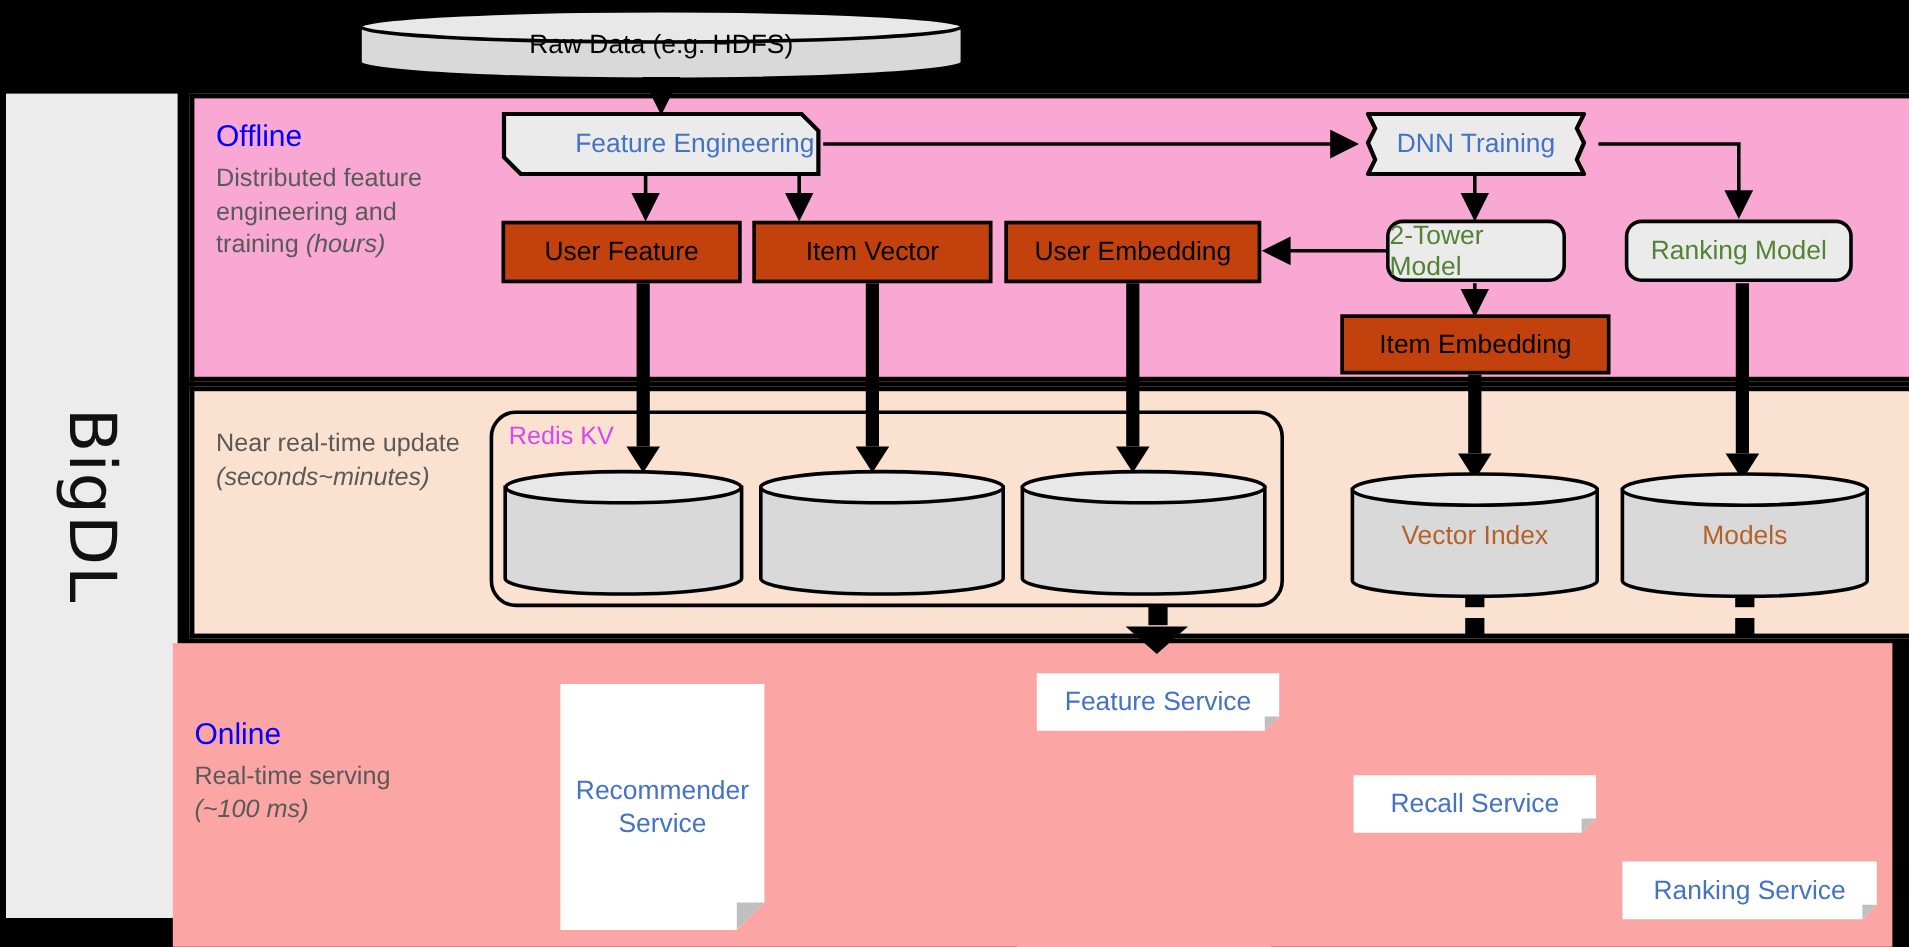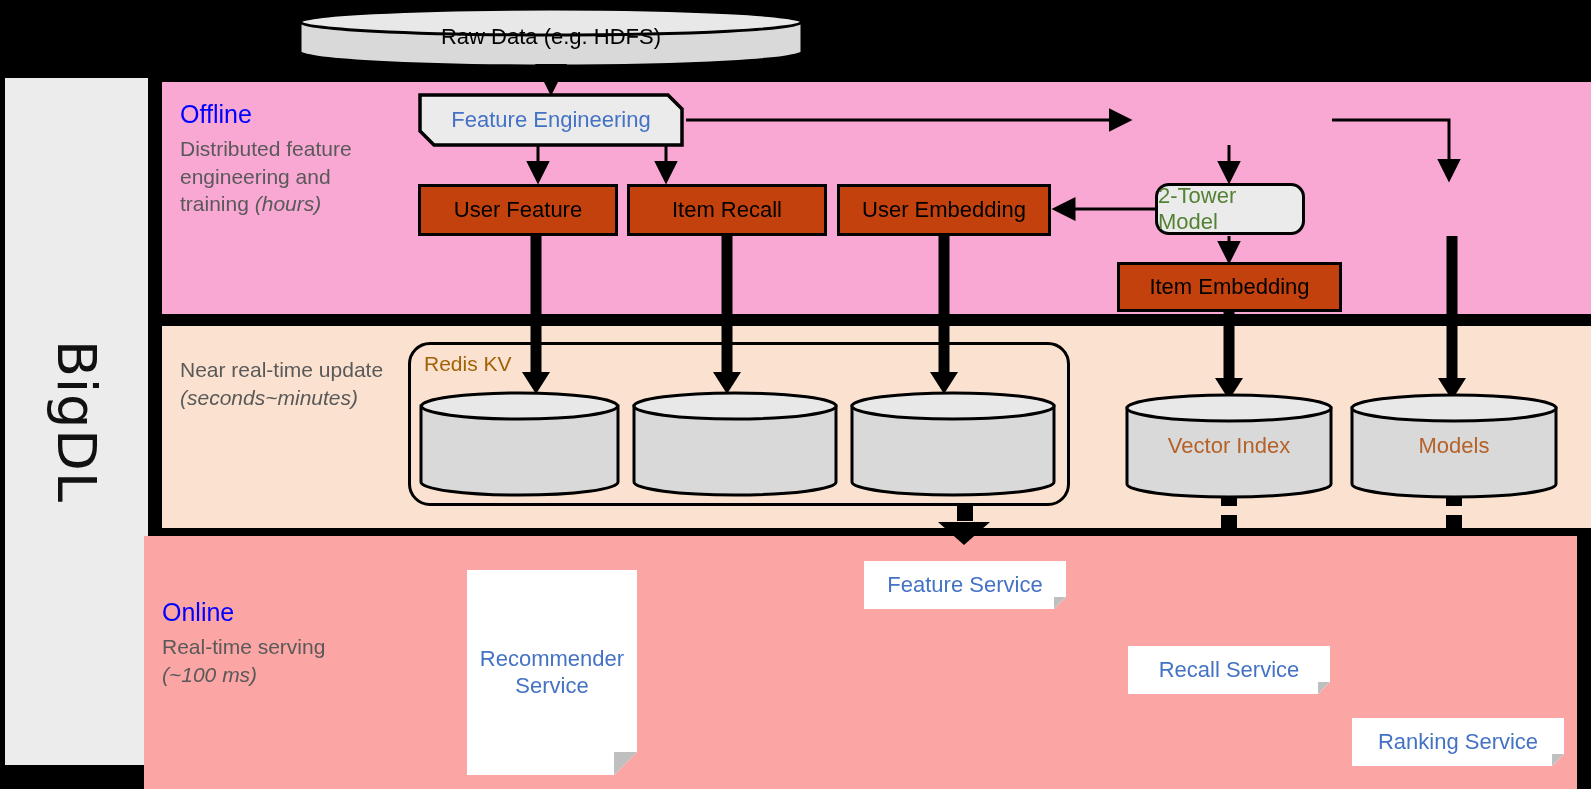--- a/index.html
+++ b/index.html
@@ -54,21 +54,21 @@
 
   
   .doc{position:absolute;}
   .doc .lbl{position:absolute;left:0;top:0;width:100%;height:100%;
             display:flex;align-items:center;justify-content:center;text-align:center;
             font-size:22px;color:#4472c4;line-height:1.22;padding:0 20px;box-sizing:border-box;}
 
   
   #redis-box{left:408px;top:342px;width:662px;height:164px;
              border:3px solid #000;border-radius:22px;background:transparent;}
-  #redis-lbl{left:424px;top:352px;font-size:21px;color:#a16207;}
+  #redis-lbl{left:424px;top:352px;font-size:21px;color:#d946ef;}
 
   svg.ov{position:absolute;left:0;top:0;overflow:visible;pointer-events:none;}
 </style>
 </head>
 <body>
 
 <div id="stage">
 
   <div class="abs" id="sidebar">
     <div class="vtext">
@@ -149,36 +149,45 @@
       <rect x="1221" y="515" width="16" height="16"></rect>
       <rect x="1446" y="490" width="16" height="16"></rect>
       <rect x="1446" y="515" width="16" height="16"></rect>
     </g>
   </svg>
 
   <div class="shape-wrap" style="left:418px;top:93px;width:266px;height:54px;">
     <svg class="ov" width="266" height="54" viewBox="0 0 266 54">
       <path d="M2,2 L250,2 L264,16 L264,52 L16,52 L2,38 Z" fill="#ebebeb" stroke="#000" stroke-width="3.5"></path>
     </svg>
-    <div class="lbl" style="color:#4472c4;">Feature Engineering</div>
-  </div>
-
+    <div class="lbl" style="color:#4472c4;padding-left:28px;">Feature Engineering</div>
+  </div>
+
+  <div class="shape-wrap" style="left:1128px;top:93px;width:204px;height:54px;">
+    <svg class="ov" width="204" height="54" viewBox="0 0 204 54">
+      <path d="M12,2 L192,2 L186,14 L192,26 L186,40 L192,52 L12,52 L18,40 L12,26 L18,14 Z" fill="#ebebeb" stroke="#000" stroke-width="3.5" stroke-linejoin="round"></path>
+    </svg>
+    <div class="lbl" style="color:#4472c4;">DNN Training</div>
+  </div>
 
   <div class="abs gbox" style="left:418px;top:184px;width:200px;height:52px;">
     <span>User Feature</span>
   </div>
   <div class="abs gbox" style="left:627px;top:184px;width:200px;height:52px;">
-    <span>Item Recall</span>
+    <span>Item Vector</span>
   </div>
   <div class="abs gbox" style="left:837px;top:184px;width:214px;height:52px;">
     <span>User Embedding</span>
   </div>
 
   <div class="abs pbox green rounded" style="left:1155px;top:183px;width:150px;height:52px;">
     <span>2-Tower Model</span>
+  </div>
+  <div class="abs pbox green rounded" style="left:1354px;top:183px;width:190px;height:52px;">
+    <span>Ranking Model</span>
   </div>
 
   <div class="abs gbox" style="left:1117px;top:262px;width:225px;height:50px;">
     <span>Item Embedding</span>
   </div>
 
   <div class="abs" id="redis-box"></div>
   <div class="abs" id="redis-lbl">Redis KV</div>
 
   <div class="cyl" style="left:418px;top:390px;width:203px;height:108px;">

